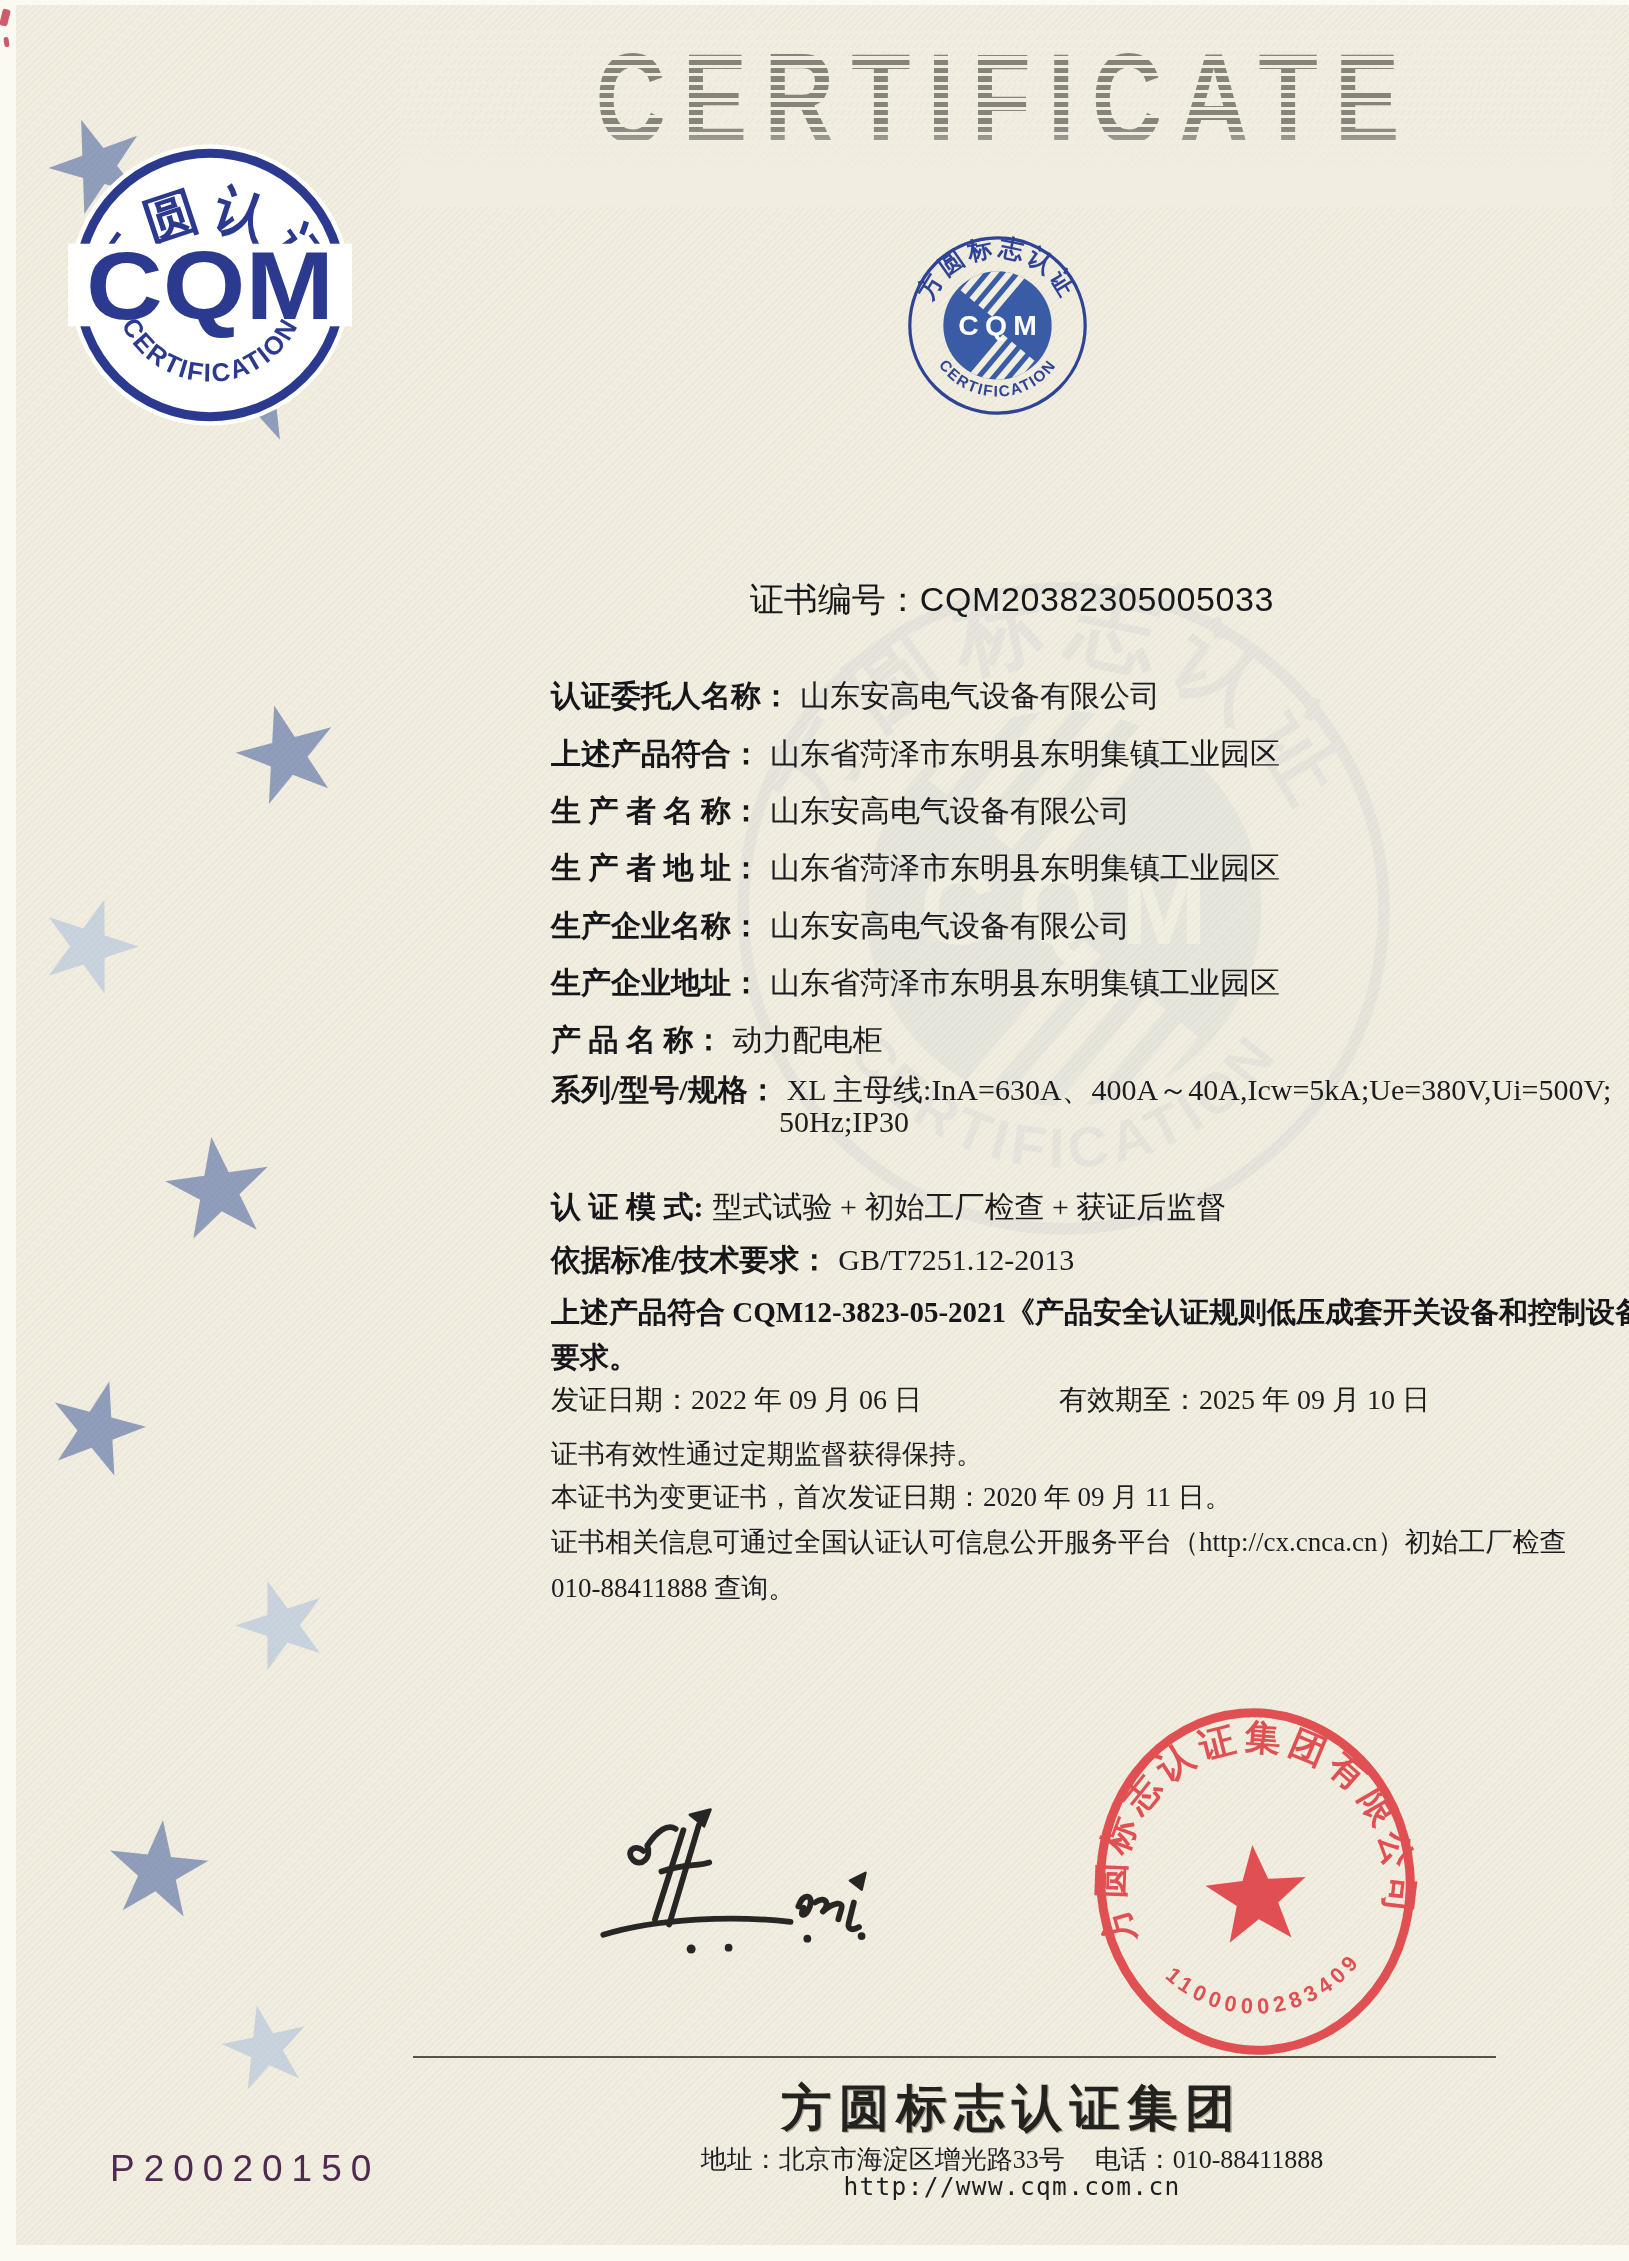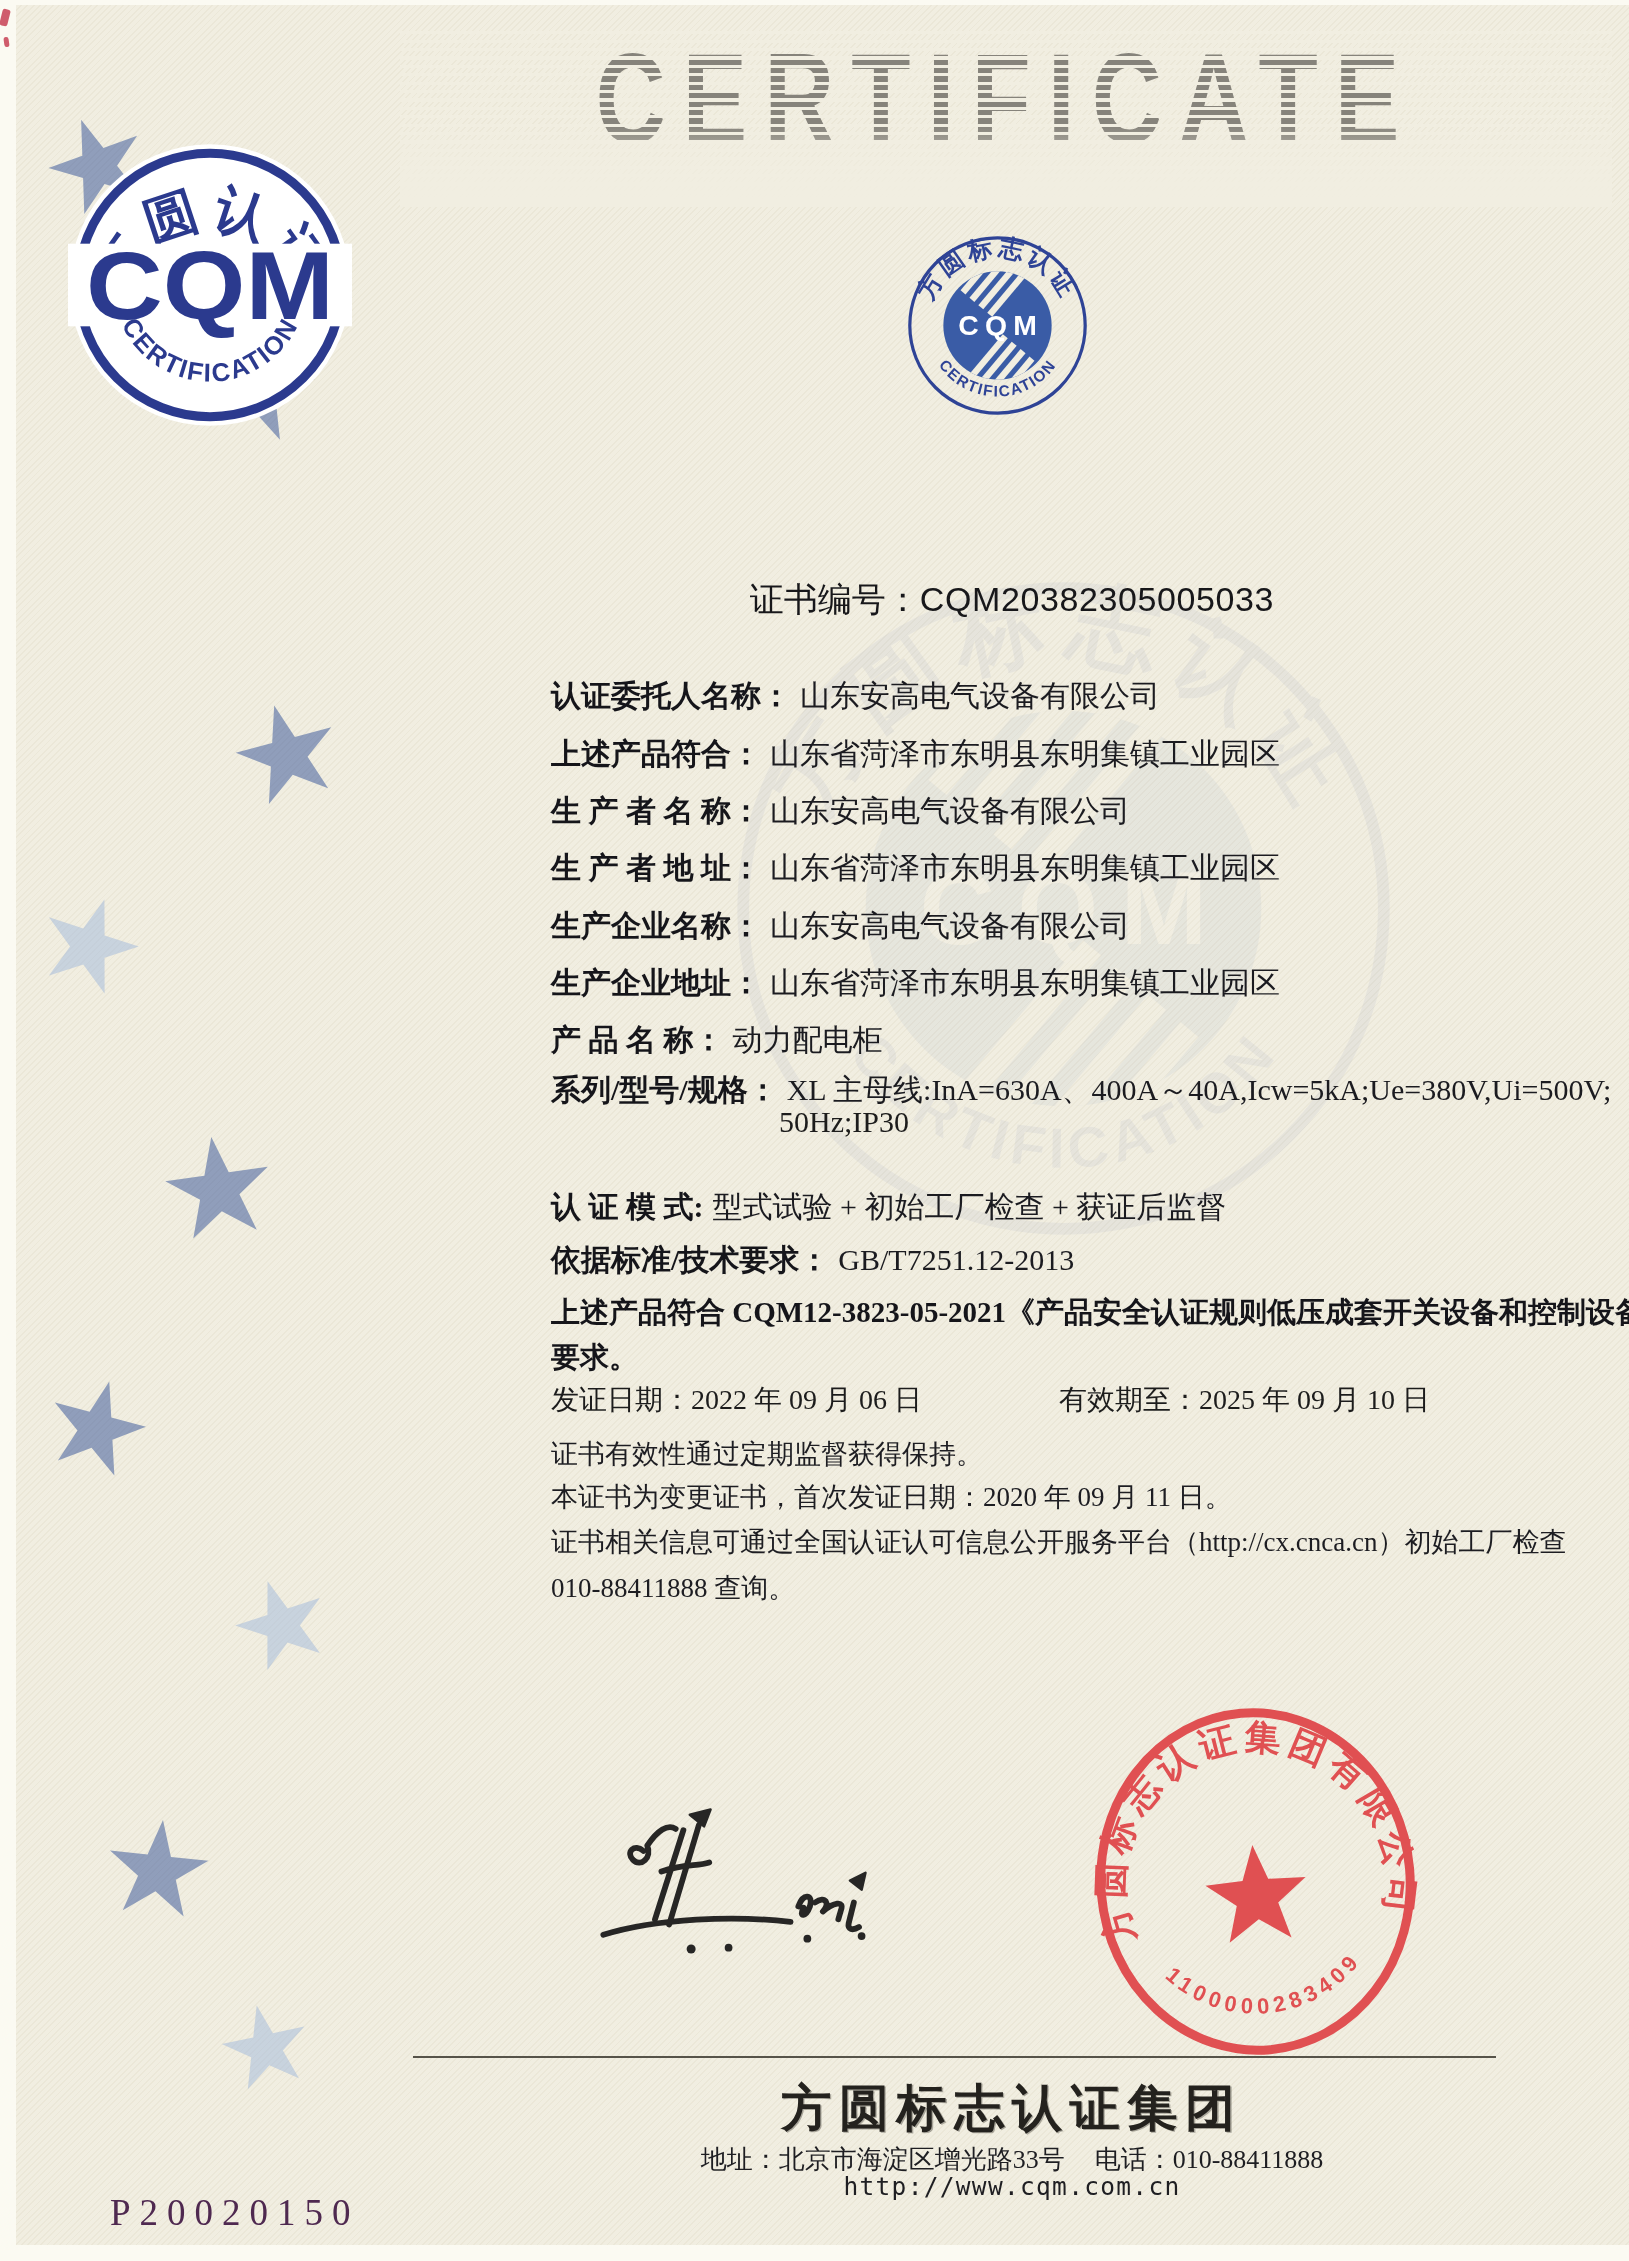--- a/index.html
+++ b/index.html
@@ -14,22 +14,22 @@
   .edge-bottom{left:0;top:2245px;width:1630px;height:16px;background:#fbfaf2;}
   .speck{background:#c4344a;border-radius:2.6px;opacity:.8;}
   
   .band{left:16px;top:5.2px;width:387px;height:2240px;
         background:linear-gradient(160deg,#5a7dbd 0%,#4d73b4 40%,#49700f0 0),linear-gradient(160deg,#5a7dbd 0%,#4d73b4 45%,#4a70b1 100%);
         overflow:hidden;}
   .star{position:absolute;font-family:"DejaVu Sans",sans-serif;line-height:1;}
   .star::before{content:"★";}
   .star.dark{color:rgba(38,72,146,.48);}
   .star.light{color:rgba(160,183,220,.5);}
-  .serial{left:110px;top:2148px;font-family:Liberation Serif, serif;
-          font-size:37px;letter-spacing:9px;color:#4f2950;font-weight:400;margin-top:43px;}
+  .serial{left:110px;top:2148px;font-family:Liberation Sans, sans-serif;
+          font-size:37px;letter-spacing:9px;color:#4f2950;font-weight:400;}
   
   .heading-wrap{left:400px;top:26px;width:1212px;height:174px;text-align:center;}
   .heading{display:inline-block;transform:scaleY(1.32);transform-origin:top center;
            font-family:"Liberation Sans","DejaVu Sans",sans-serif;font-weight:700;
            font-size:97px;letter-spacing:17px;color:#86837b;white-space:nowrap;}
   .heading-stripes{left:400px;top:26px;width:1212px;height:181px;pointer-events:none;
      background-image:
        linear-gradient(to bottom, rgba(241,238,225,0) 55%, rgba(241,238,225,.72) 82%, #f1eee1 96%),
        repeating-linear-gradient(to bottom, rgba(241,238,225,0) 0 5.2px, #f1eee1 5.2px 8.4px);}
   

